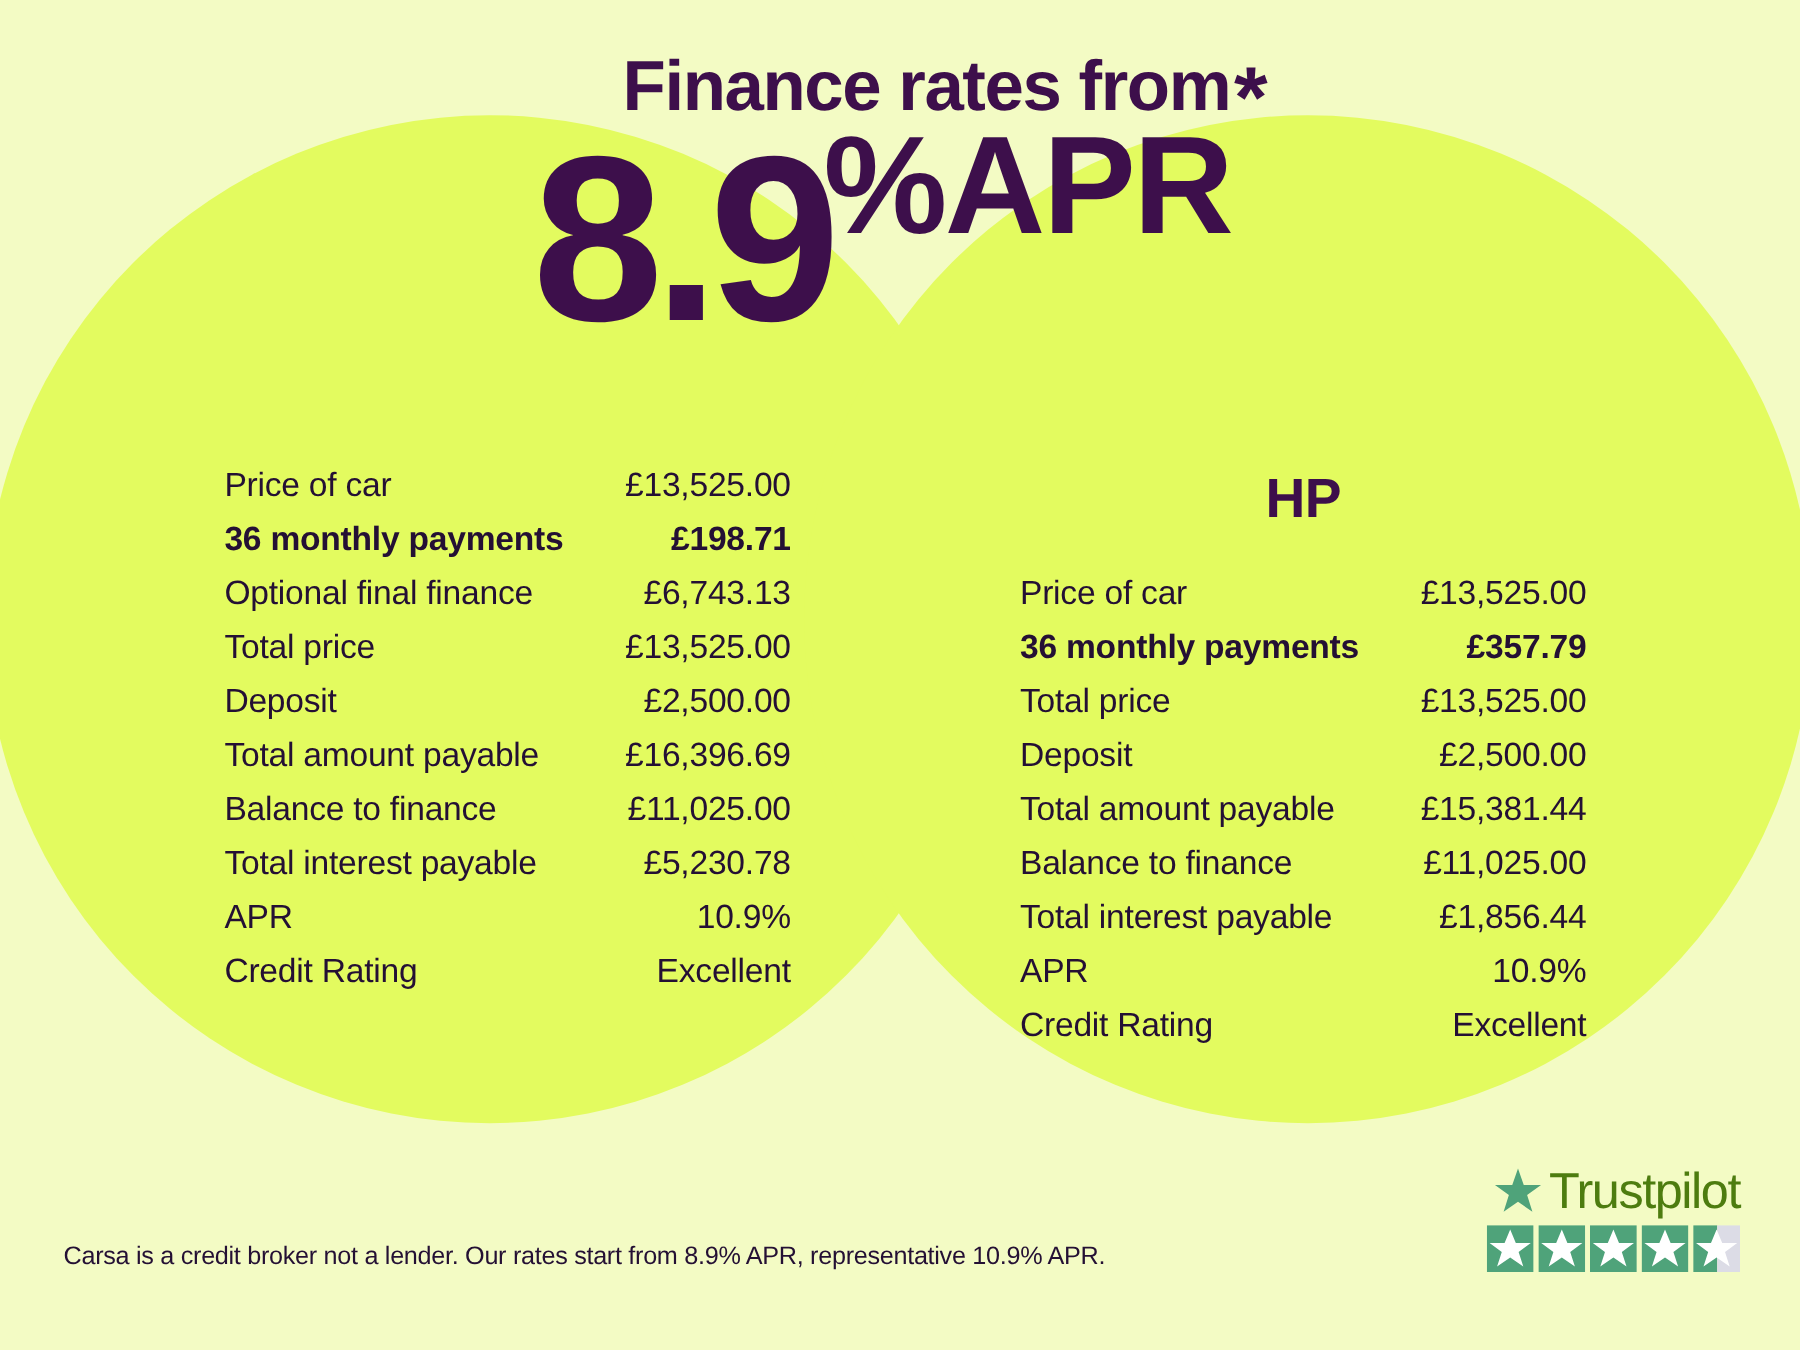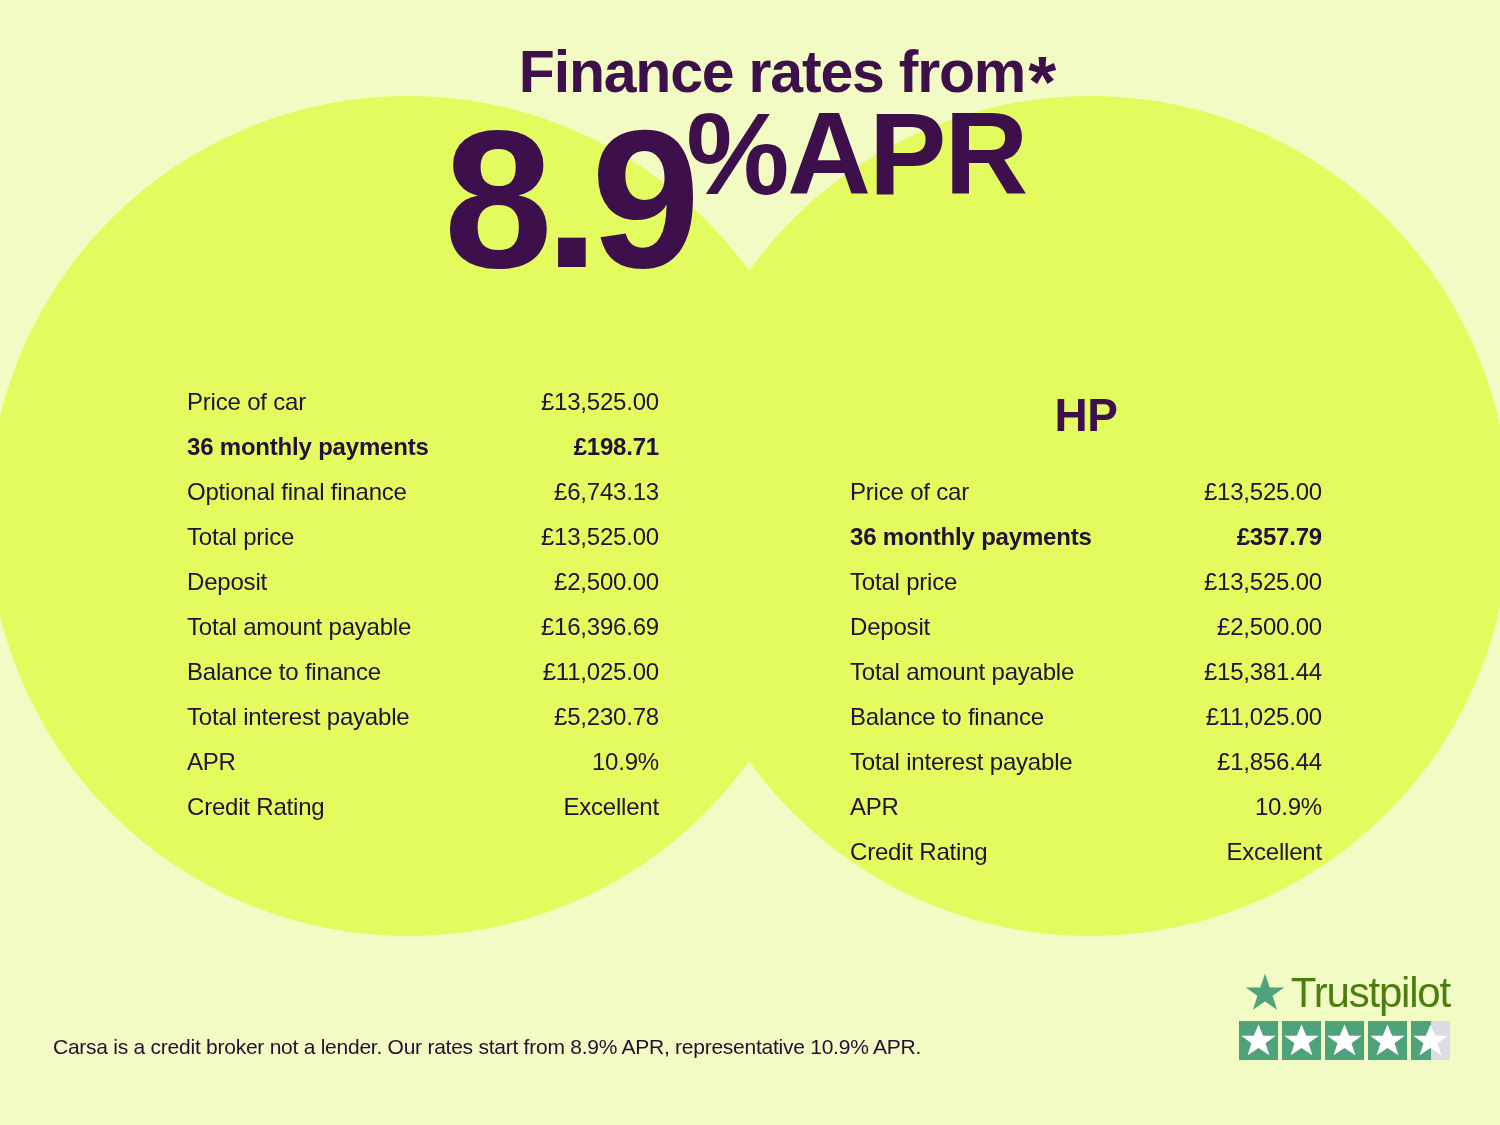--- a/index.html
+++ b/index.html
@@ -88,21 +88,21 @@
     color:#3D0F4B;
     letter-spacing:-0.5px;
     margin-bottom:36px;
   }
   .finance-row {
     display:flex;
     justify-content:space-between;
     align-items:baseline;
     height:45px;
     color:#241034;
-    font-size:24px;
+    font-size:28px;
     letter-spacing:-0.2px;
     padding:0 24px 0 24px;
   }
   .finance-row.highlight { font-weight:bold; }
   .finance-row .row-label { text-align:left; }
   .finance-row .row-value { text-align:right; }
 
   
   #disclaimer {
     position:absolute;

